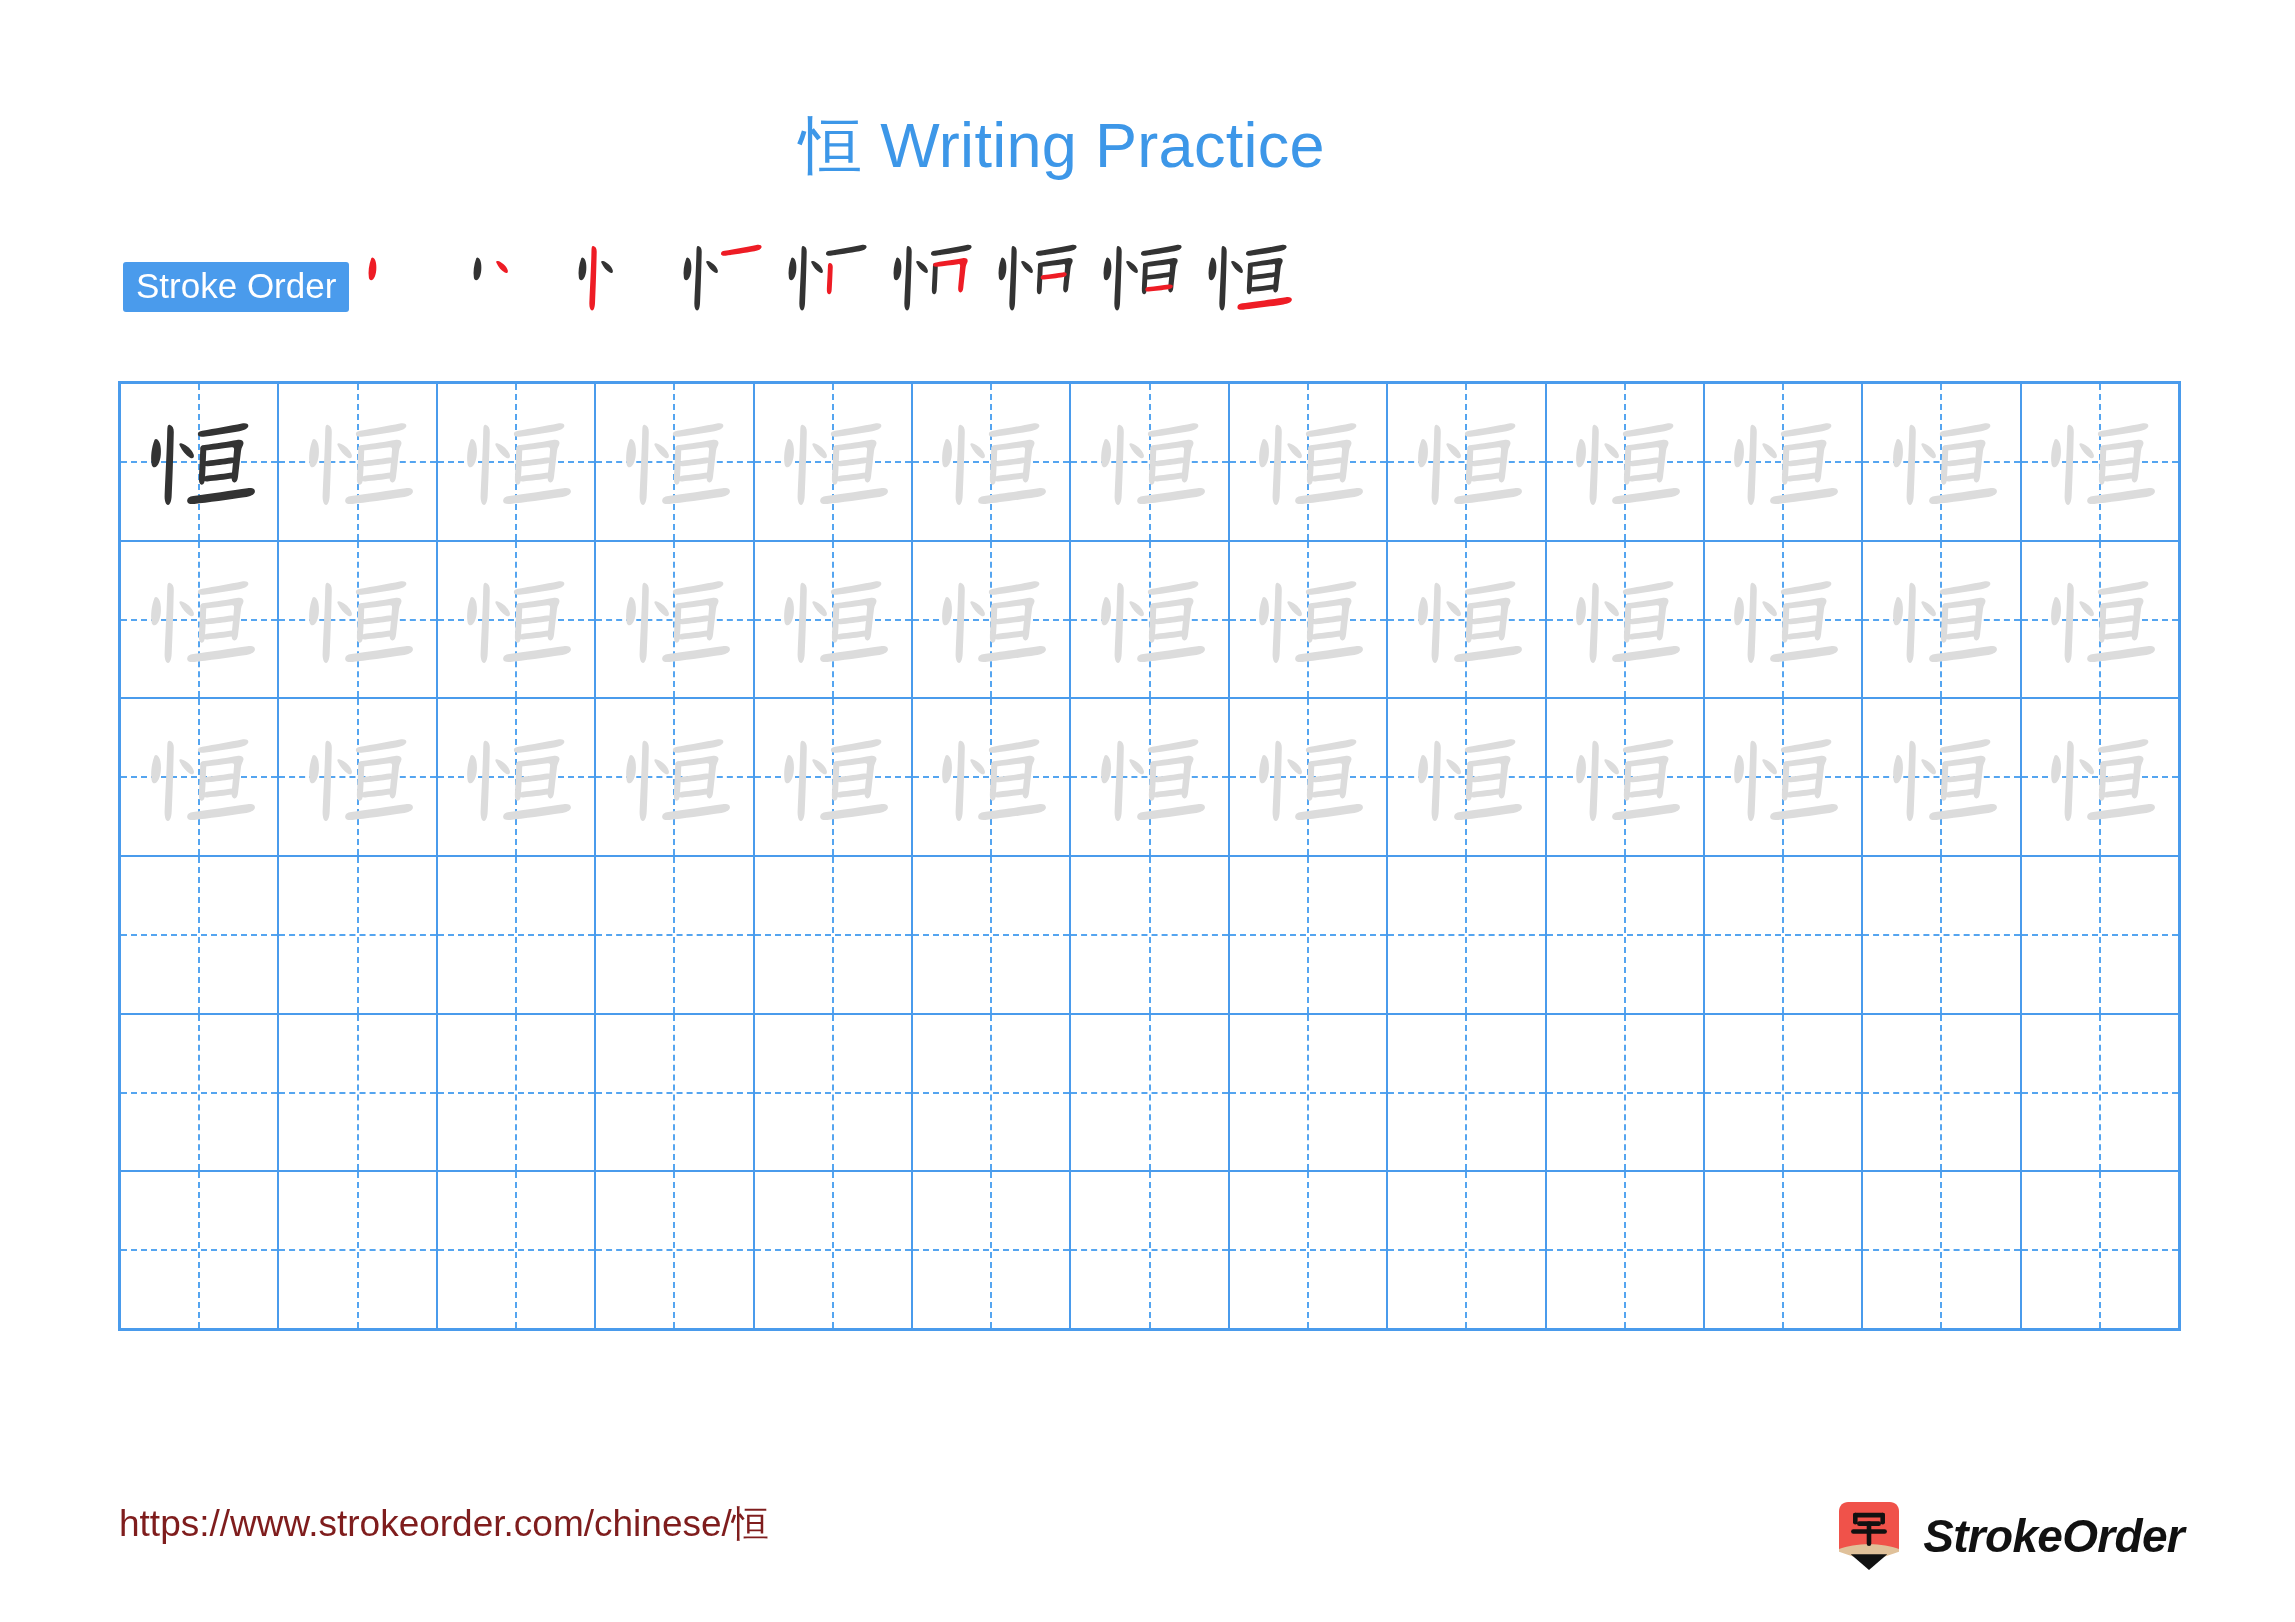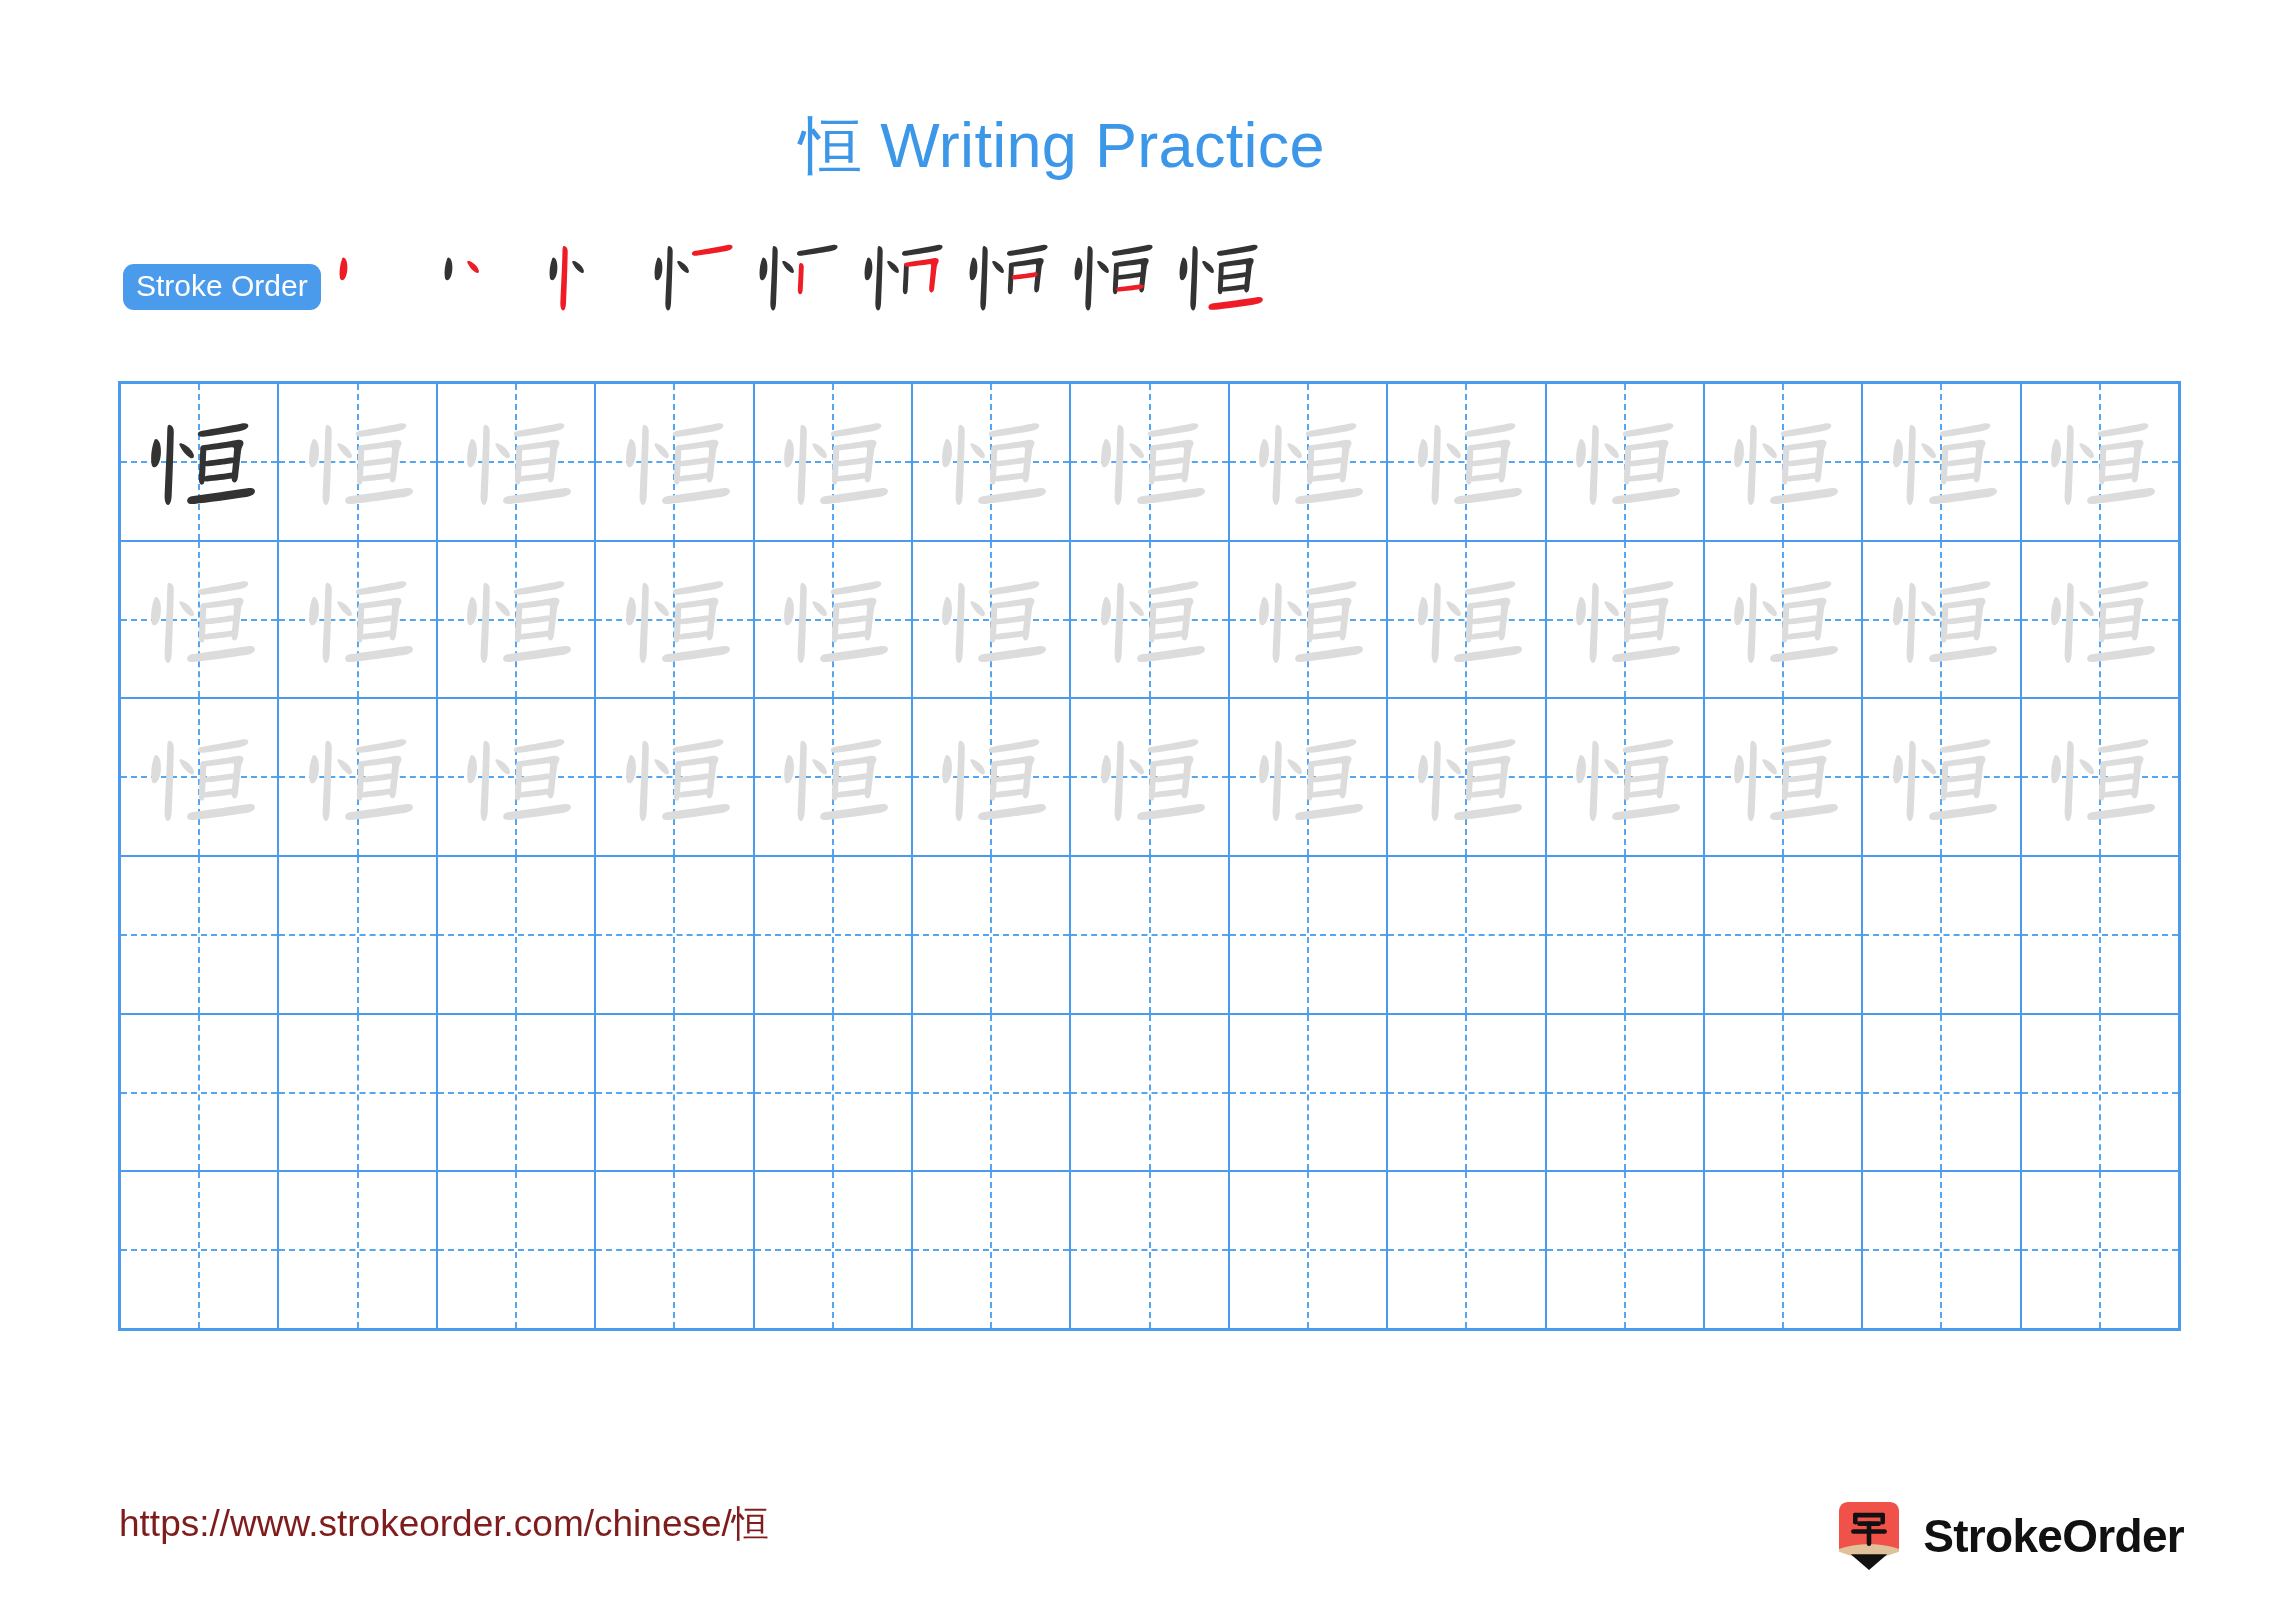--- a/index.html
+++ b/index.html
@@ -37,24 +37,24 @@
     position: absolute;
     top: 253px;
     left: 123px;
     height: 68px;
     display: flex;
     align-items: center;
   }
   .stroke-order-badge {
     background: #4a9bec;
     color: #ffffff;
-    font-size: 30px;
+    font-size: 35px;
     font-weight: 400;
     padding: 6.5px 13px 9.2px 13px;
-    border-radius: 11px;
+    border-radius: 3px;
     line-height: 1;
     white-space: nowrap;
   }
   .stroke-seq {
     display: flex;
     align-items: flex-start;
     margin-left: 5.2px;
   }
   .stroke-step {
     width: 105px;
@@ -148,20 +148,21 @@
     font-family: "DejaVu Sans", sans-serif;
   }
 
   .brand {
     position: absolute;
     right: 111px;
     top: 1502px;
     display: flex;
     align-items: center;
     gap: 24px;
+    font-style: italic;
   }
   .brand-logo {
     width: 60px;
     height: 68px;
     display: block;
   }
   .brand-name {
     font-size: 46px;
     font-weight: bold;
     color: #111111;

